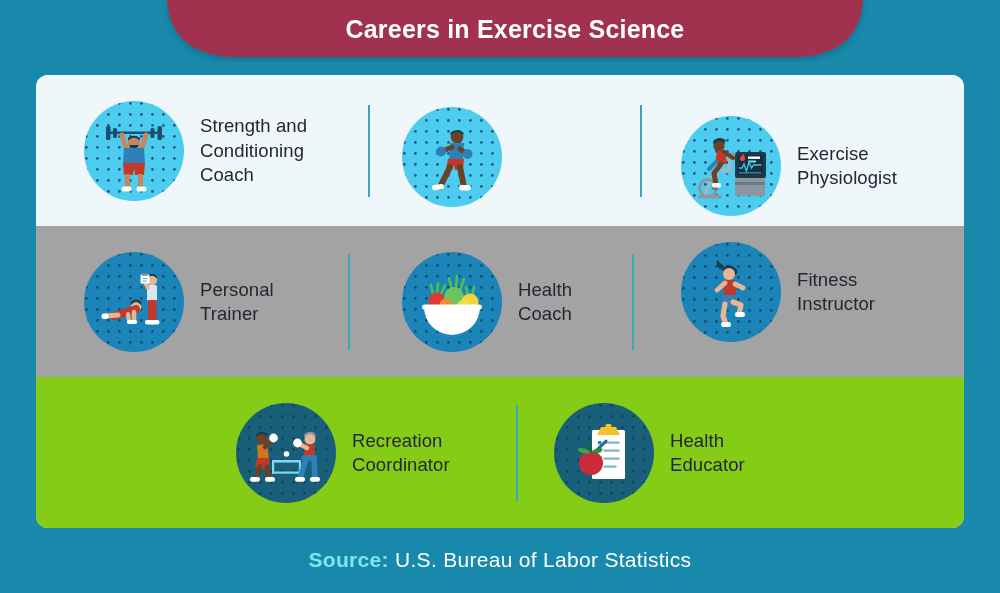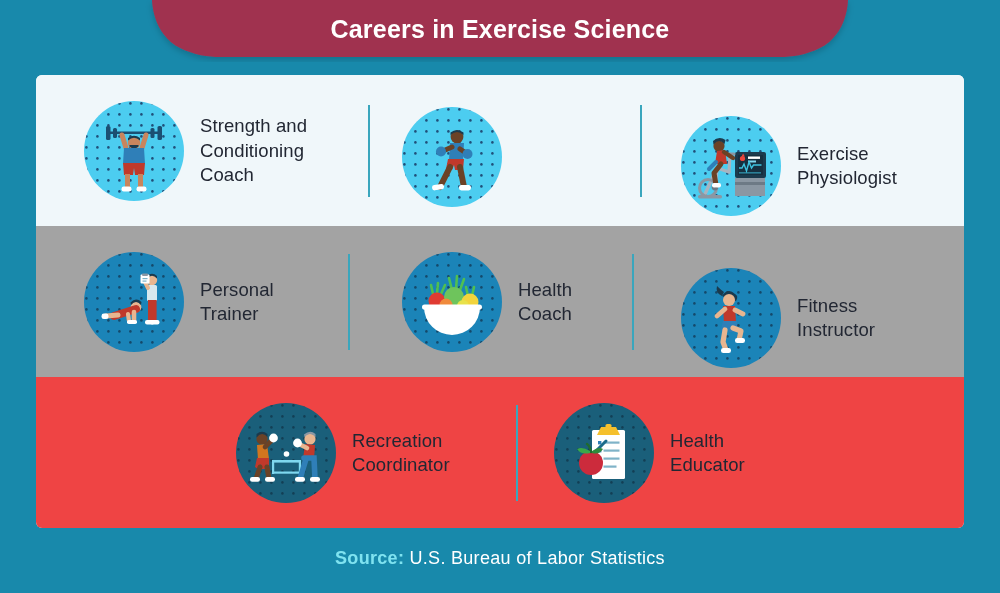--- a/index.html
+++ b/index.html
@@ -14,21 +14,21 @@
   body {
     font-family: "Liberation Sans", sans-serif;
     background: #1889ab;
     position: relative;
   }
 
   
   .banner {
     position: absolute;
     top: 0;
-    left: 0;
+    left: 15px;
     width: 808px;
     height: 62px;
   }
   .banner svg { display: block; }
 
   .banner-title {
     position: absolute;
     top: 0;
     left: 0;
     width: 1000px;
@@ -42,34 +42,34 @@
     letter-spacing: 0.2px;
   }
 
   
   .card {
     position: absolute;
     left: 36px;
     top: 75px;
     width: 928px;
     height: 453px;
-    border-radius: 6px;
+    border-radius: 12px;
     overflow: hidden;
     background: #f0f7f9;
   }
 
   .band {
     position: relative;
     width: 100%;
     display: flex;
     align-items: center;
   }
   .band-1 { height: 151px; background: #f0f7fa; }
   .band-2 { height: 151px; background: #a3a3a3; }
-  .band-3 { height: 151px; background: #ef4444; }
+  .band-3 { height: 151px; background: #84cc16; }
 
   
   .item {
     display: flex;
     align-items: center;
     gap: 16px;
     position: absolute;
   }
 
   .circle {
@@ -102,21 +102,21 @@
     background: #3aa6bd;
   }
 
   
   .footer {
     position: absolute;
     left: 0;
     top: 548px;
     width: 1000px;
     text-align: center;
-    font-size: 18px;
+    font-size: 21px;
     color: #ffffff;
     letter-spacing: 0.3px;
   }
   .footer .src-label {
     font-weight: bold;
     color: #7fe3f0;
   }
 </style>
 </head>
 <body>
@@ -310,21 +310,21 @@
           <path d="M22,55 L78,55 A28,28 0 0 1 22,55 Z" fill="#ffffff"></path>
           <rect x="20" y="52.5" width="60" height="5.2" rx="2.6" fill="#ffffff"></rect>
         </svg>
       </div>
       <div class="label">Health
 Coach</div>
     </div>
 
     <div class="divider" style="left:596px; top:28px; height:96px;"></div>
 
-    <div class="item" style="left:645px; top:42px;">
+    <div class="item" style="left:645px; top:16px;">
       <div class="circle" style="background:#1b84b8;">
         <svg class="art" viewBox="0 0 100 100" xmlns="http://www.w3.org/2000/svg">
           <rect width="100" height="100" fill="url(#dots2)"></rect>
 
           <path d="M41,28 Q47,19 54,26 Q58,28 55,33 L48,31 Z" fill="#1b3a4d"></path>
           <path d="M41,28 Q34,25 36,18 Q40,22 43,24 Z" fill="#1b3a4d"></path>
 
           <circle cx="48" cy="32" r="6" fill="#e8b690"></circle>
 
           <path d="M42,38 L54,38 L55,54 L43,56 Z" fill="#c0392b"></path>

